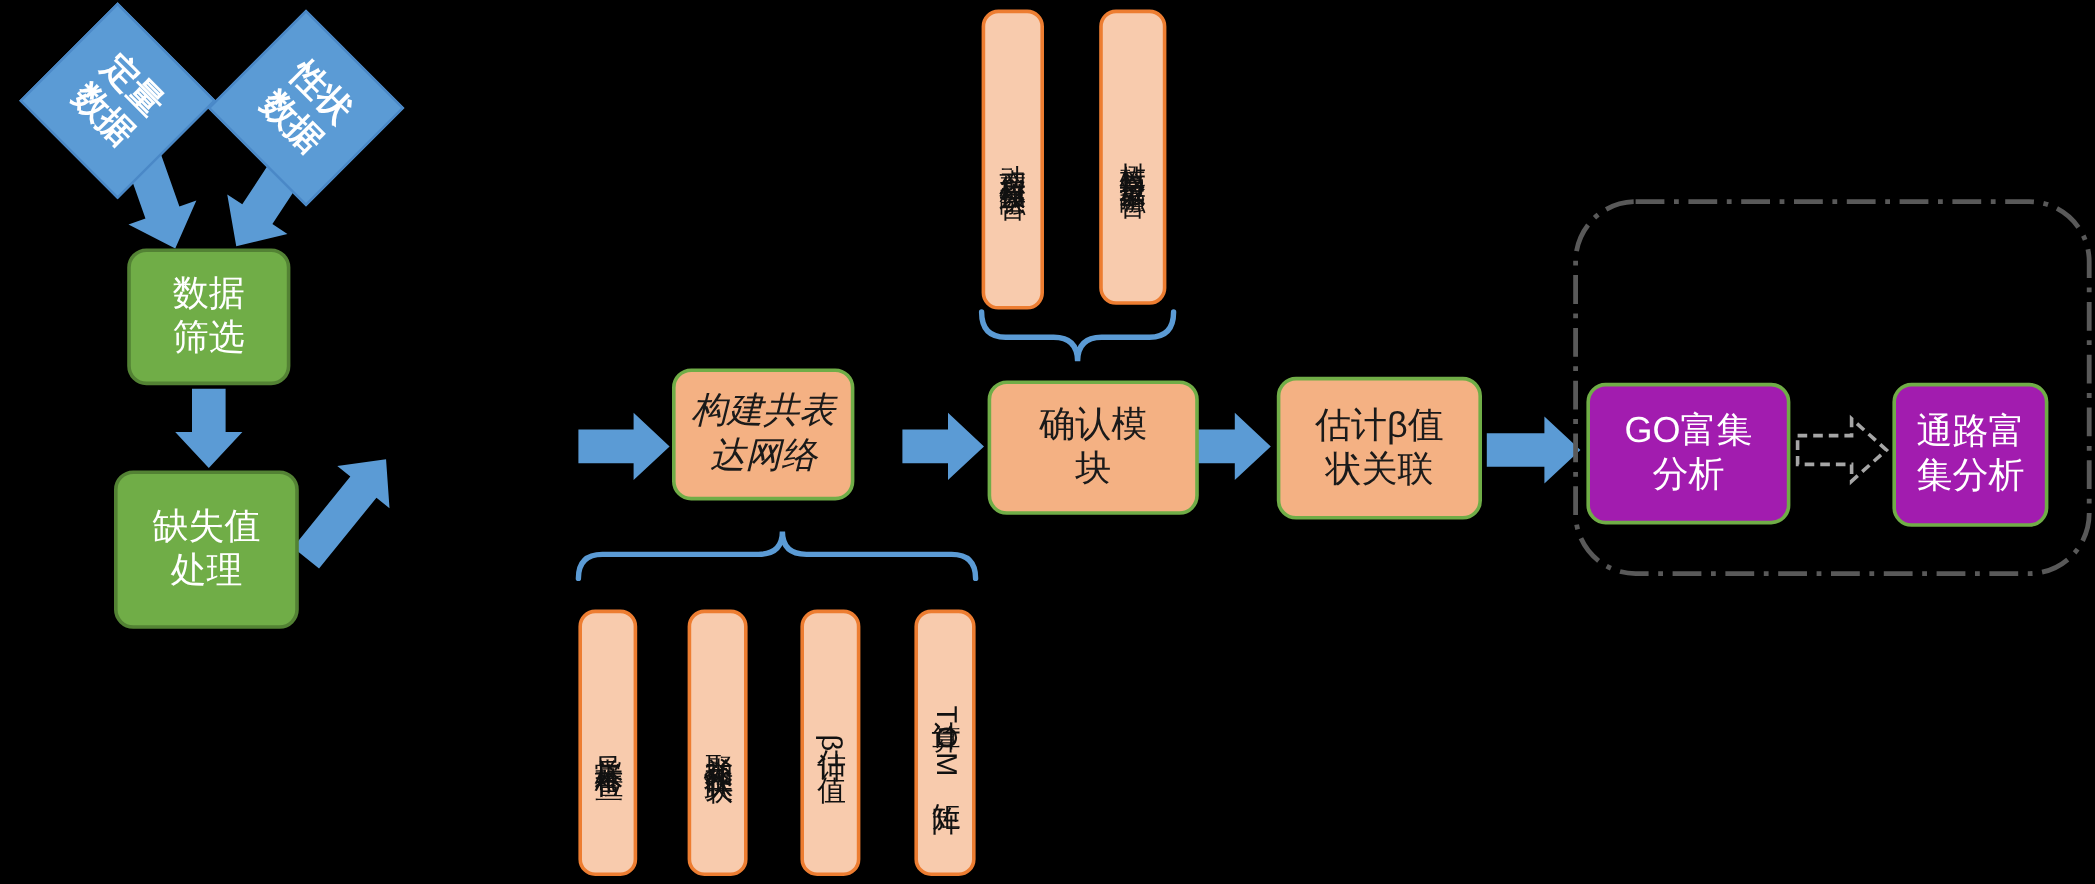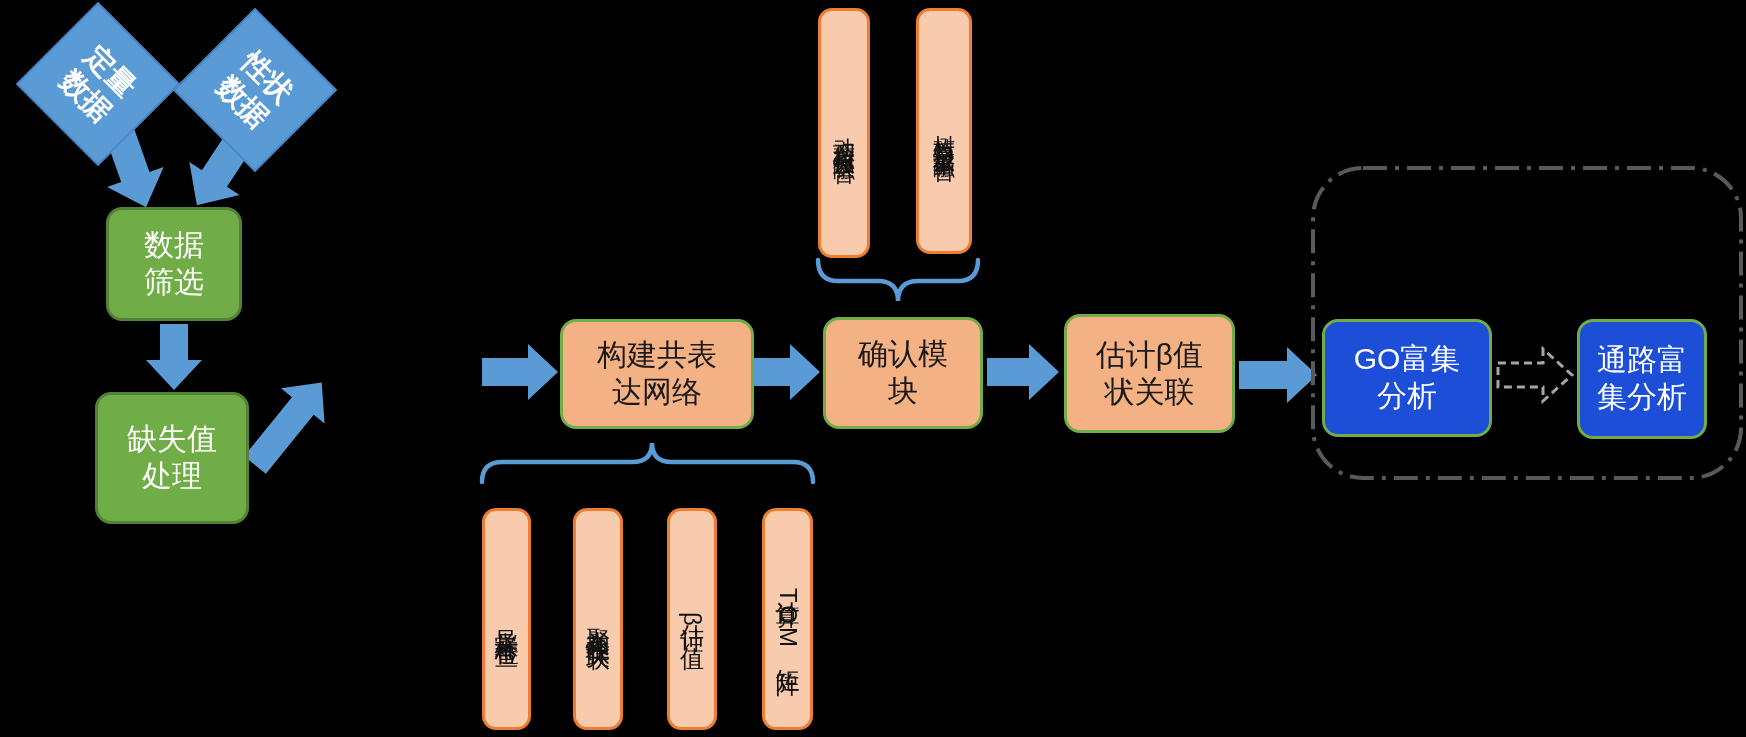--- a/index.html
+++ b/index.html
@@ -8,21 +8,21 @@
     font-family:"Liberation Sans","DejaVu Sans",sans-serif;
   }
   .layer{position:absolute;left:0;top:0;}
   .node{
     position:absolute;box-sizing:border-box;display:flex;align-items:center;justify-content:center;
     text-align:center;border-radius:16px;font-size:30px;line-height:1.22;
   }
   .node span{white-space:pre-line;}
   .green{background:#70AD47;border:3px solid #538234;color:#ffffff;}
   .orange{background:#F4B183;border:3px solid #70AD47;color:#1a1a1a;}
-  .gray{background:#1d4ed8;border:3px solid #70AD47;color:#ffffff;}
+  .gray{background:#a21caf;border:3px solid #70AD47;color:#ffffff;}
   .diamond{
     position:absolute;box-sizing:border-box;display:flex;align-items:center;justify-content:center;
     text-align:center;background:#5B9BD5;border:2px solid #4A88C7;color:#fff;
     transform:rotate(45deg);font-size:29px;font-weight:bold;line-height:1.2;
   }
   .diamond span{white-space:pre-line;}
   .vbox{
     position:absolute;box-sizing:border-box;background:#F8CBAD;border:3px solid #ED7D31;
     border-radius:14px;display:flex;align-items:center;justify-content:center;color:#111;
   }
@@ -63,25 +63,25 @@
 
   <div class="node green" style="left:106px;top:207px;width:136px;height:114px;">
     <span>数据
 筛选</span>
   </div>
   <div class="node green" style="left:95px;top:392px;width:154px;height:132px;">
     <span>缺失值
 处理</span>
   </div>
 
-  <div class="node orange" style="left:560px;top:319px;width:194px;height:110px;">
+  <div class="node orange" style="left:560px;top:307px;width:152px;height:110px;font-style:italic;">
     <span>构建共表
 达网络</span>
   </div>
-  <div class="node orange" style="left:823px;top:317px;width:160px;height:112px;text-align:center;">
+  <div class="node orange" style="left:823px;top:317px;width:176px;height:112px;text-align:center;">
     <span>确认模
 块</span>
   </div>
   <div class="node orange" style="left:1064px;top:314px;width:171px;height:119px;">
     <span>估计β值
 状关联</span>
   </div>
 
   <div class="node gray" style="left:1322px;top:319px;width:170px;height:118px;">
     <span>GO富集

